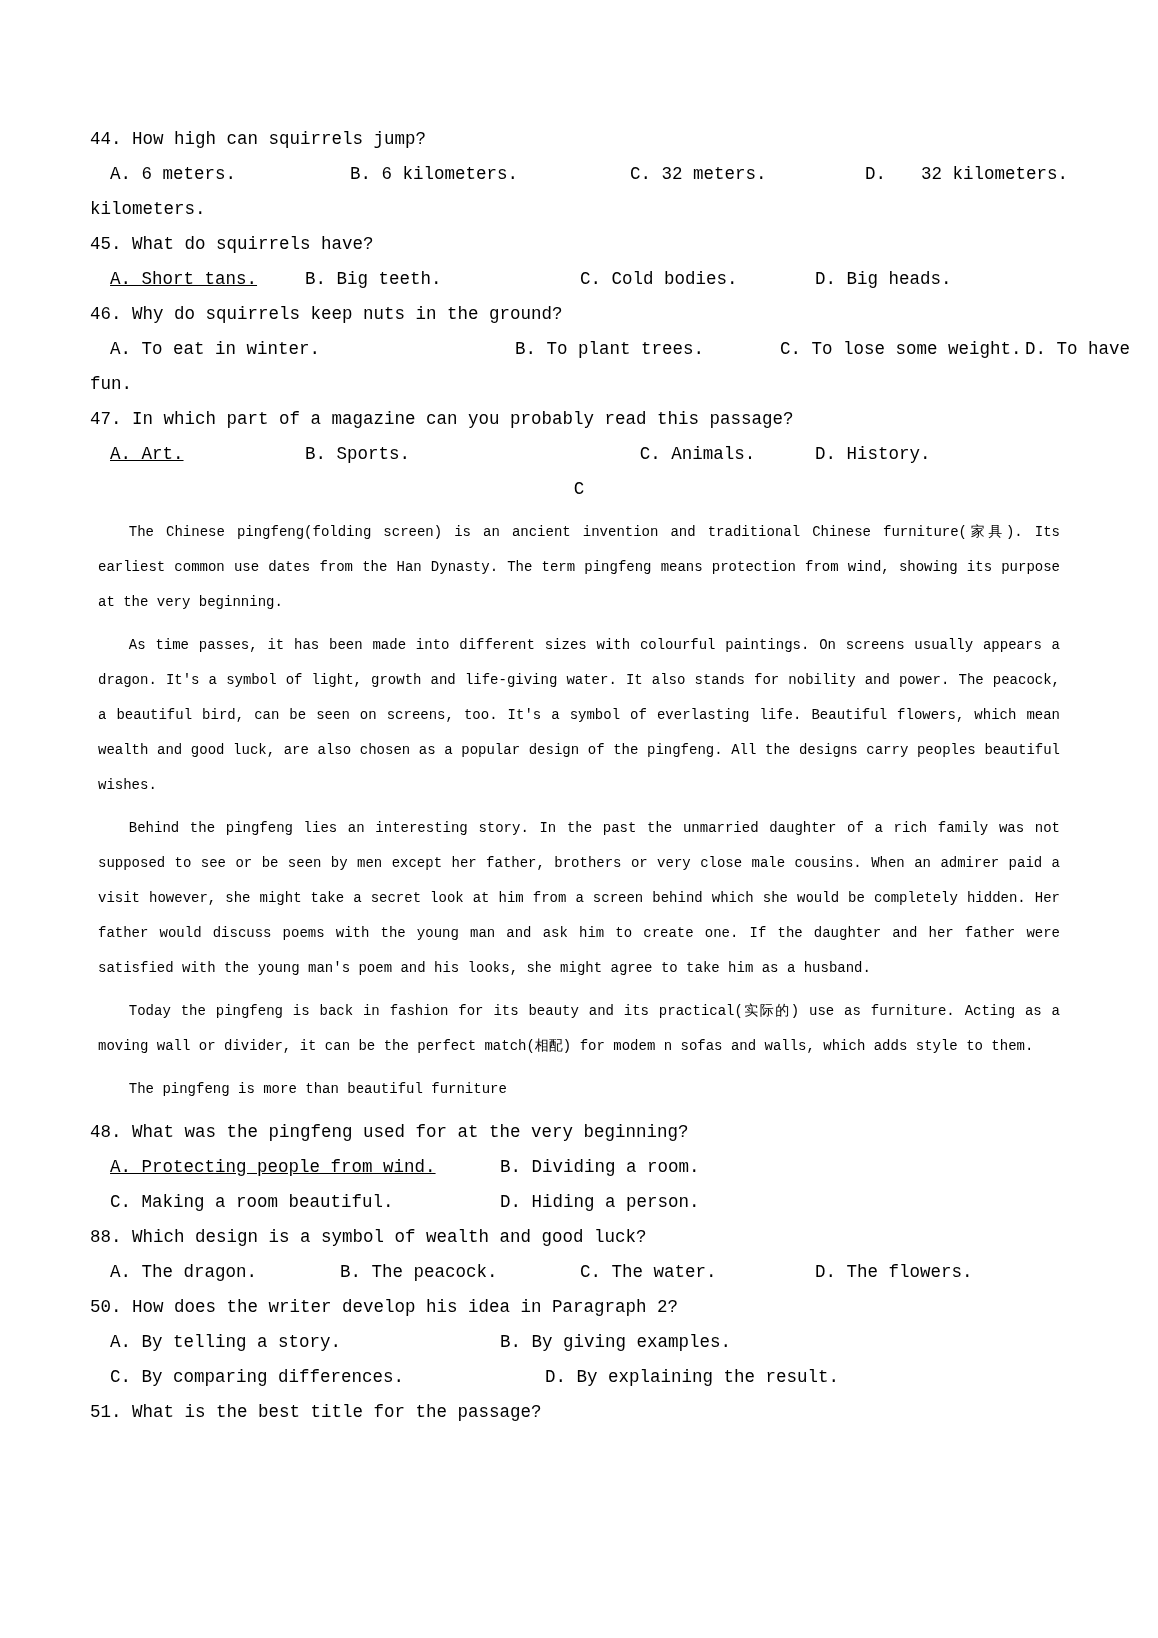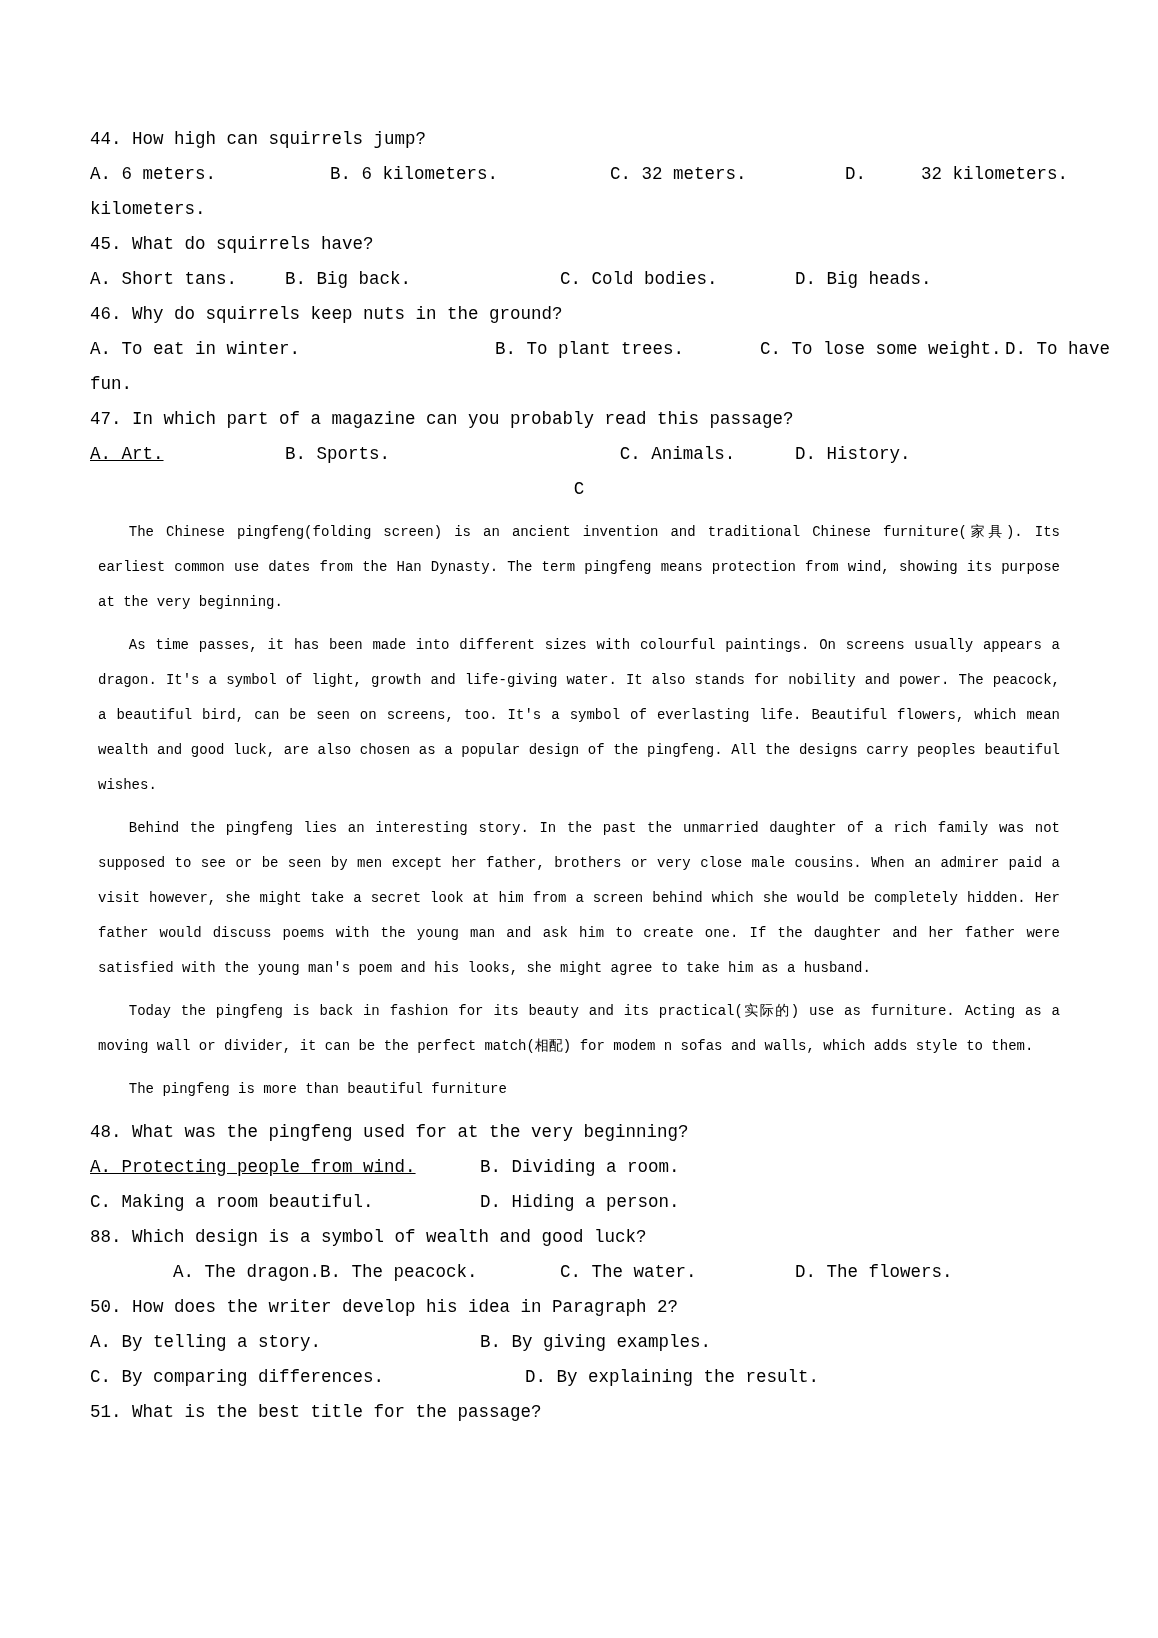--- a/index.html
+++ b/index.html
@@ -22,20 +22,21 @@
   .q-line {
     font-size: 17.5px;
     line-height: 35px;
   }
   
   .opt-row {
     display: flex;
     font-size: 17.5px;
     line-height: 35px;
     white-space: pre;
+    margin-left: 20px;
   }
   .opt-row .o {
     flex: 0 0 auto;
   }
   .center {
     text-align: center;
     font-size: 17.5px;
     line-height: 35px;
   }
   .para {
@@ -45,21 +46,21 @@
     text-align-last: left;
     text-justify: inter-word;
     text-indent: 2.2em;
     margin: 8px;
     white-space: normal;
   }
   
   .w-a { width: 240px; }
   .w-b { width: 280px; }
   .w-c { width: 235px; }
-  .w-a2 { width: 195px; }
+  .w-a2 { width: 195px; text-decoration: underline; }
   .w-b2 { width: 275px; }
   .w-c2 { width: 235px; }
   .w-a4 { width: 405px; }
 </style>
 </head>
 <body>
 
 <div class="page">
 
   <div class="q-line">44. How high can squirrels jump?</div>
@@ -68,21 +69,21 @@
     <span class="o w-b">B. 6 kilometers.</span>
     <span class="o w-c">C. 32 meters.</span>
     <span class="o">D.</span>
     <span class="o" style="margin-left:auto;">32 kilometers.</span>
   </div>
   <div class="q-line">kilometers.</div>
 
   <div class="q-line">45. What do squirrels have?</div>
   <div class="opt-row">
     <span class="o w-a2">A. Short tans.</span>
-    <span class="o w-b2">B. Big back.</span>
+    <span class="o w-b2">B. Big teeth.</span>
     <span class="o w-c2">C. Cold bodies.</span>
     <span class="o">D. Big heads.</span>
   </div>
 
   <div class="q-line">46. Why do squirrels keep nuts in the ground?</div>
   <div class="opt-row">
     <span class="o w-a4">A. To eat in winter.</span>
     <span class="o" style="width:265px;">B. To plant trees.</span>
     <span class="o" style="width:245px;">C. To lose some weight.</span>
     <span class="o">D. To have</span>
@@ -110,21 +111,21 @@
     <span class="o" style="width:390px;text-decoration:underline;">A. Protecting people from wind.</span>
     <span class="o">B. Dividing a room.</span>
   </div>
   <div class="opt-row">
     <span class="o" style="width:390px;">C. Making a room beautiful.</span>
     <span class="o">D. Hiding a person.</span>
   </div>
 
   <div class="q-line">88. Which design is a symbol of wealth and good luck?</div>
   <div class="opt-row">
-    <span class="o" style="width:230px;text-align:right;">A. The dragon.</span>
+    <span class="o" style="width:230px;">A. The dragon.</span>
     <span class="o" style="width:240px;">B. The peacock.</span>
     <span class="o" style="width:235px;">C. The water.</span>
     <span class="o">D. The flowers.</span>
   </div>
 
   <div class="q-line">50. How does the writer develop his idea in Paragraph 2?</div>
   <div class="opt-row">
     <span class="o" style="width:390px;">A. By telling a story.</span>
     <span class="o">B. By giving examples.</span>
   </div>

